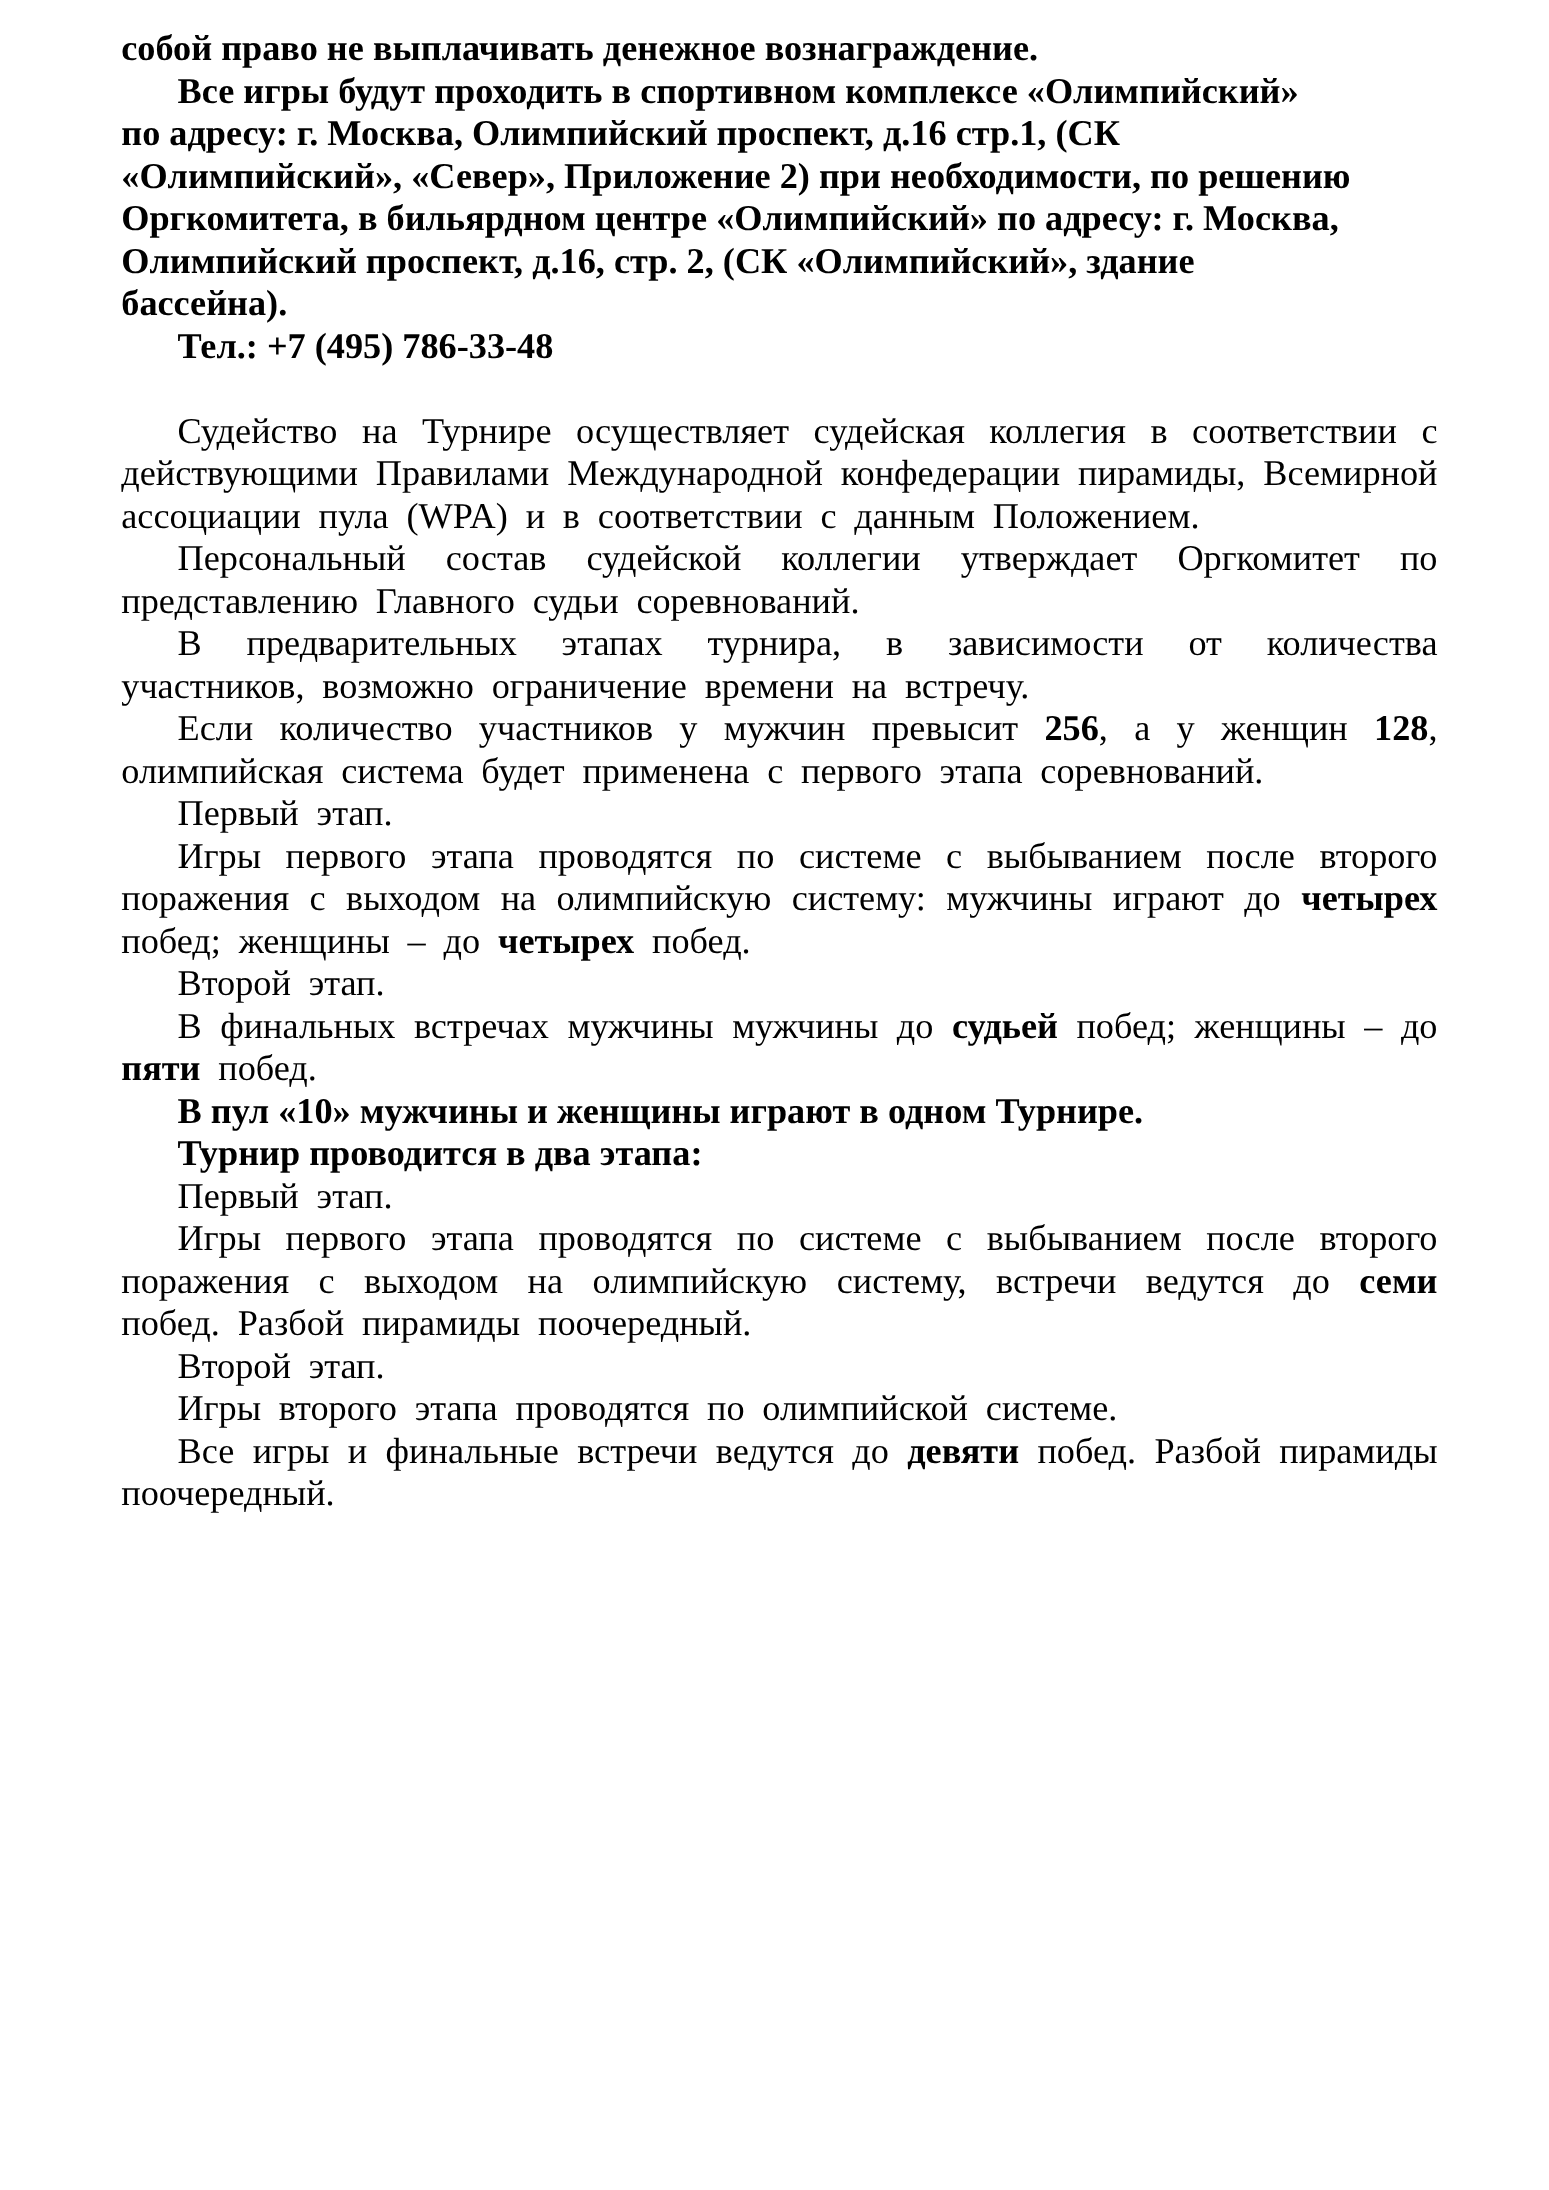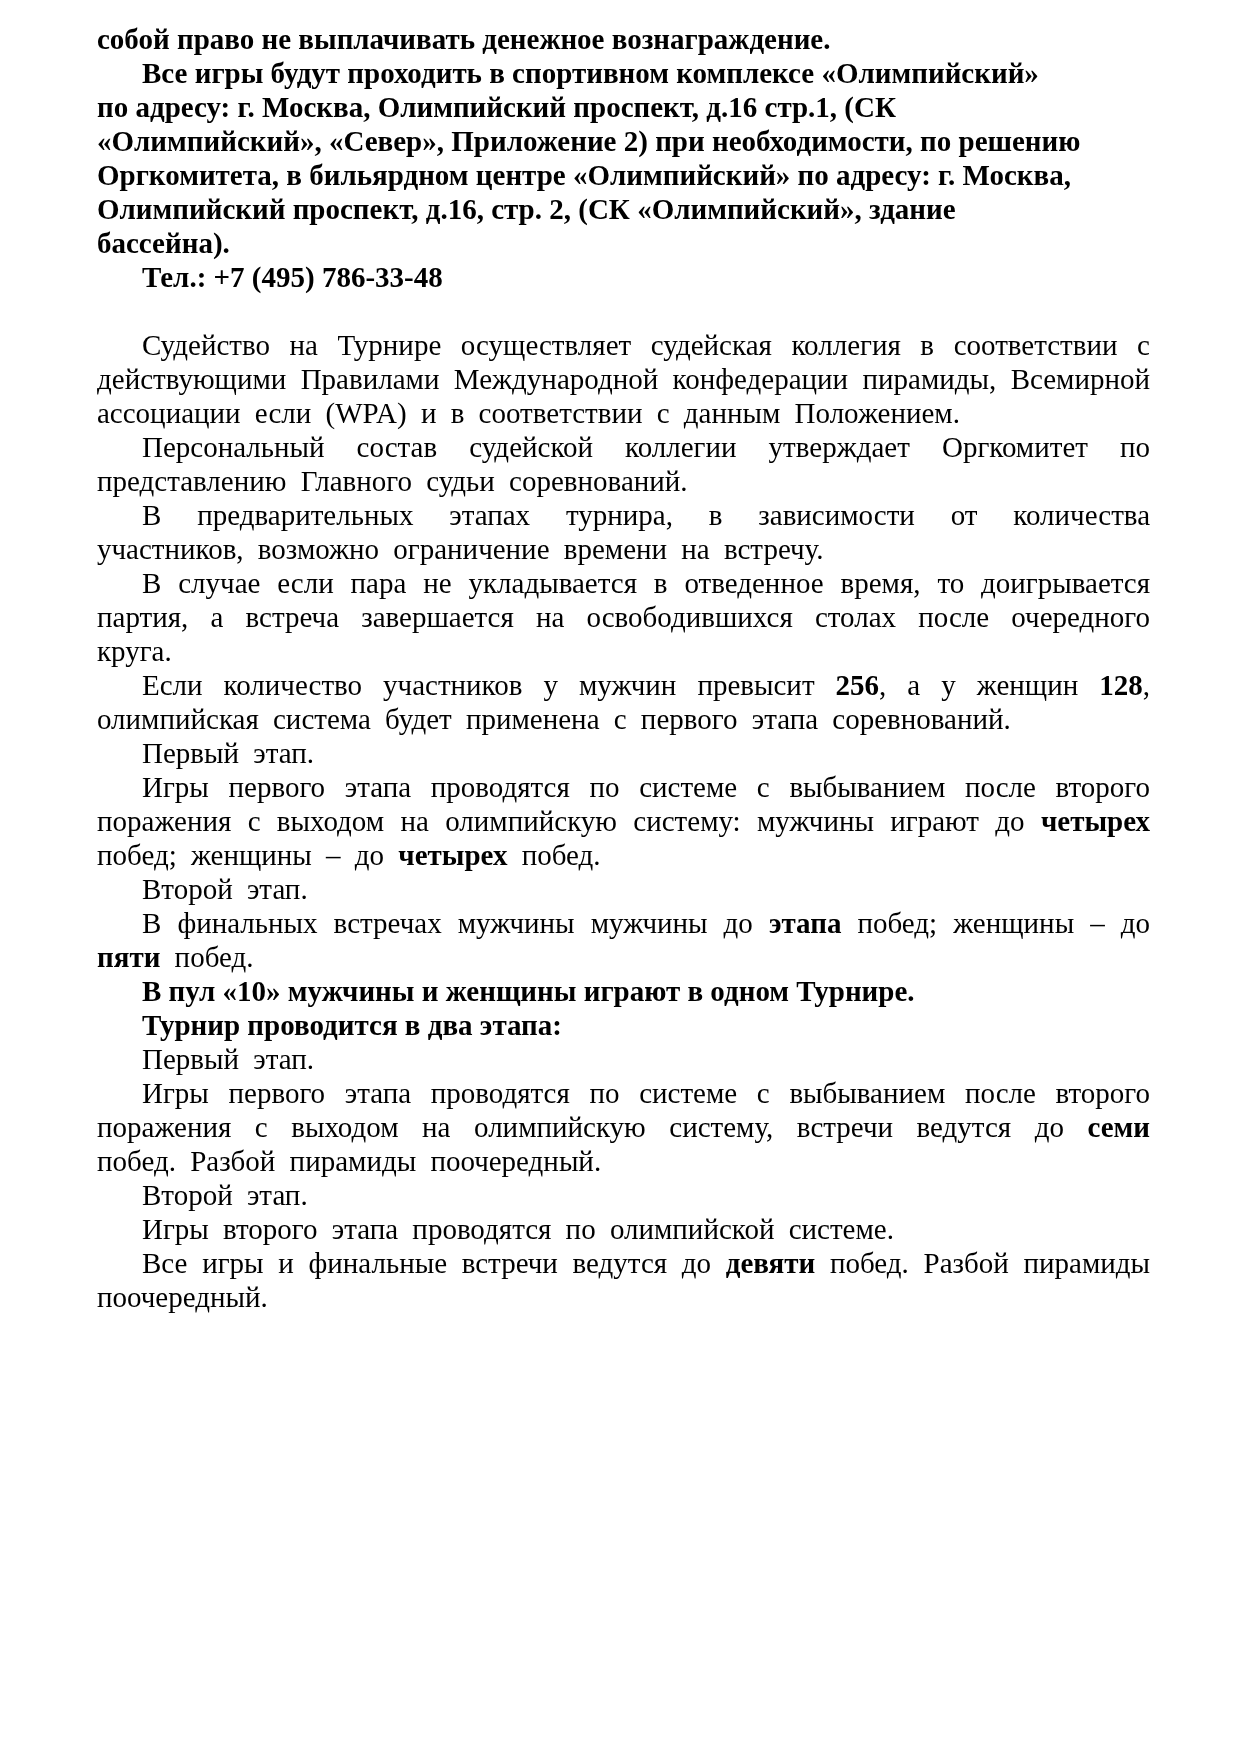--- a/index.html
+++ b/index.html
@@ -40,29 +40,28 @@
 </style>
 </head>
 <body>
 
 <main class="page">
   <div id="doc-content">
       <p class="bold-left"><b>собой право не выплачивать денежное вознаграждение.</b></p>
       <p class="bold-left indent"><b>Все игры будут проходить в спортивном комплексе «Олимпийский»</b><br><b>по адресу: г. Москва, Олимпийский проспект, д.16 стр.1,  (СК</b><br><b>«Олимпийский», «Север», Приложение 2) при необходимости, по решению</b><br><b>Оргкомитета,  в бильярдном центре «Олимпийский» по адресу: г. Москва,</b><br><b>Олимпийский проспект, д.16, стр. 2, (СК «Олимпийский», здание</b><br><b>бассейна).</b></p>
       <p class="bold-left indent"><b>Тел.: +7 (495) 786-33-48</b></p>
       <div class="spacer"></div>
-      <p class="body indent"><span>Судейство на Турнире осуществляет судейская коллегия в соответствии с действующими Правилами Международной конфедерации пирамиды, Всемирной ассоциации если (WPA) и в соответствии с данным Положением.</span></p>
+      <p class="body indent"><span>Судейство на Турнире осуществляет судейская коллегия в соответствии с действующими Правилами Международной конфедерации пирамиды, Всемирной ассоциации пула (WPA) и в соответствии с данным Положением.</span></p>
       <p class="body indent"><span>Персональный состав судейской коллегии утверждает Оргкомитет по представлению Главного судьи соревнований.</span></p>
       <p class="body indent"><span>В предварительных этапах турнира, в зависимости от количества участников, возможно ограничение времени на встречу.</span></p>
-      <p class="body indent"><span>В случае если пара не укладывается в отведенное время, то доигрывается партия, а встреча завершается на освободившихся столах после очередного круга.</span></p>
       <p class="body indent"><span>Если количество участников у мужчин превысит </span><b>256</b><span>, а у женщин </span><b>128</b><span>, олимпийская система будет применена с первого этапа соревнований.</span></p>
       <p class="body indent"><span>Первый этап.</span></p>
       <p class="body indent"><span>Игры первого этапа проводятся по системе с выбыванием после второго поражения с выходом на олимпийскую систему: мужчины играют до </span><b>четырех</b><span> побед; женщины – до </span><b>четырех</b><span> побед.</span></p>
       <p class="body indent"><span>Второй этап.</span></p>
-      <p class="body indent"><span>В финальных встречах мужчины мужчины до </span><b>этапа</b><span> побед; женщины – до </span><b>пяти</b><span> побед.</span></p>
+      <p class="body indent"><span>В финальных встречах мужчины мужчины до </span><b>судьей</b><span> побед; женщины – до </span><b>пяти</b><span> побед.</span></p>
       <p class="bold-left indent"><b>В пул «10» мужчины и женщины играют в одном Турнире.</b></p>
       <p class="bold-left indent"><b>Турнир проводится в два этапа:</b></p>
       <p class="body indent"><span>Первый этап.</span></p>
       <p class="body indent"><span>Игры первого этапа проводятся по системе с выбыванием после второго поражения с выходом на олимпийскую систему, встречи ведутся до </span><b>семи</b><span> побед. Разбой пирамиды поочередный.</span></p>
       <p class="body indent"><span>Второй этап.</span></p>
       <p class="body indent"><span>Игры второго этапа проводятся по олимпийской системе.</span></p>
       <p class="body indent"><span>Все игры и финальные встречи ведутся до </span><b>девяти</b><span> побед. Разбой пирамиды поочередный.</span></p>
     </div>
 </main>
 

